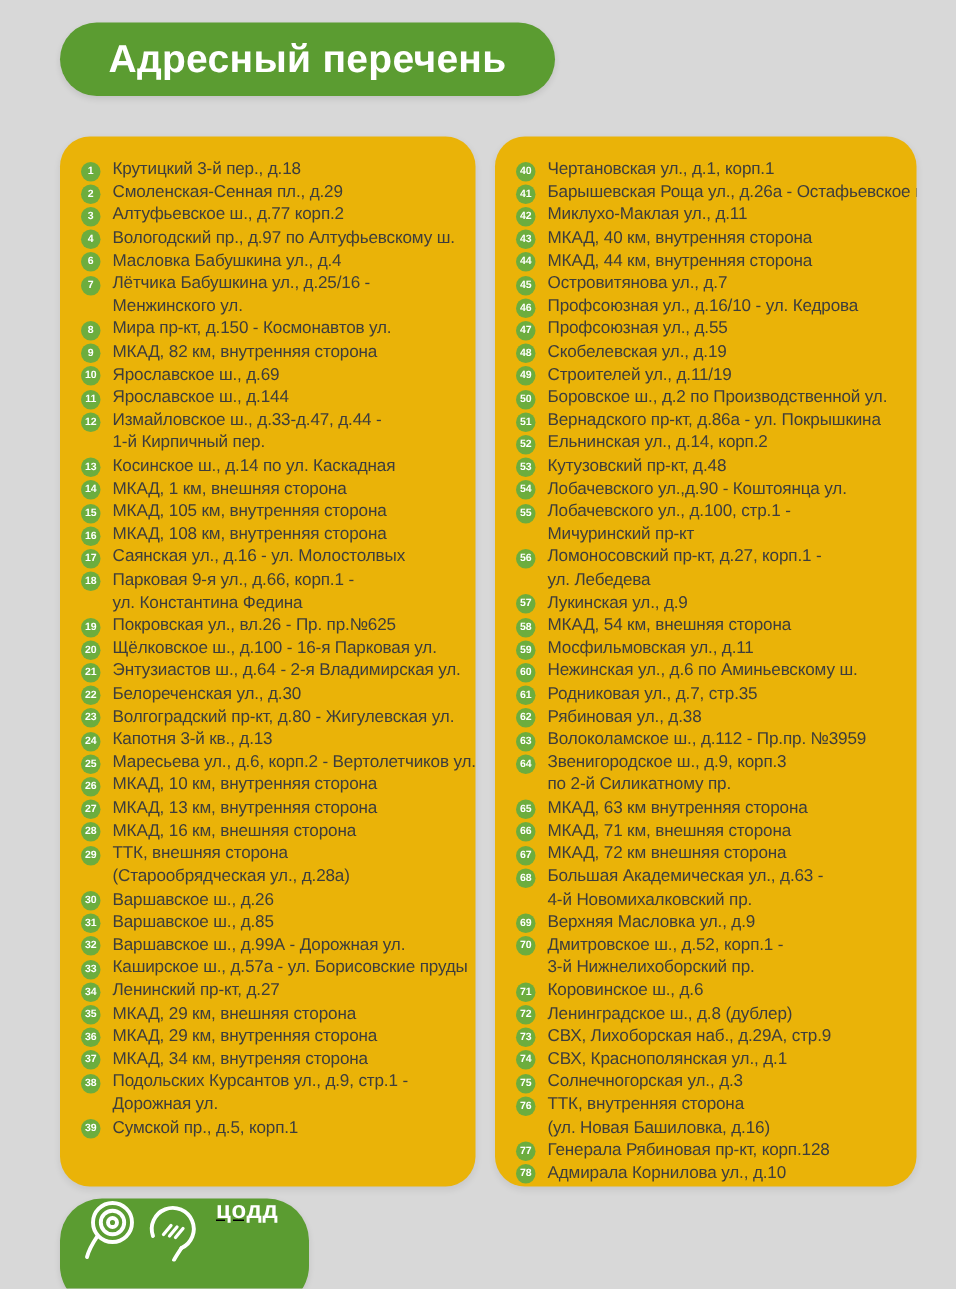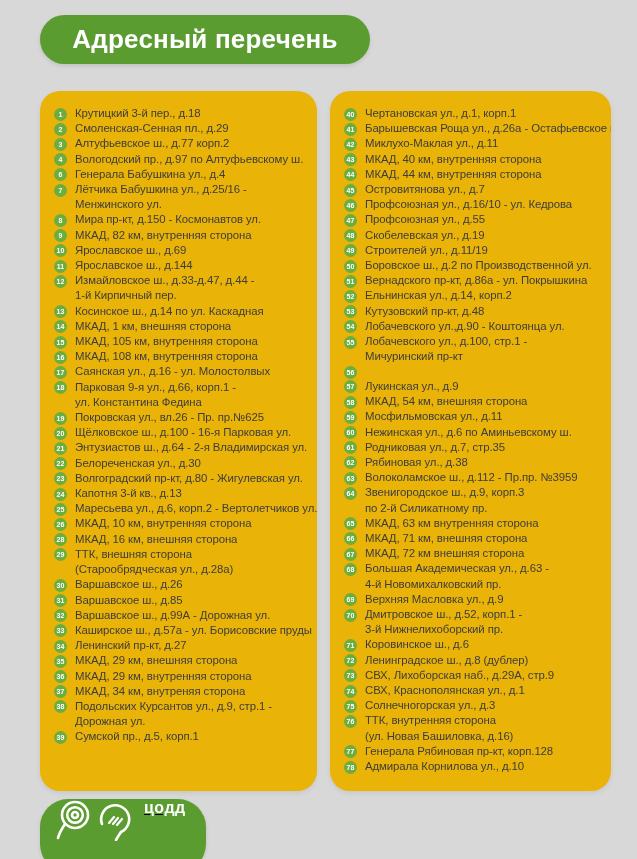--- a/index.html
+++ b/index.html
@@ -82,21 +82,21 @@
     <div class="item">
       <span class="badge">3</span>
       <span class="item-text">Алтуфьевское ш., д.77 корп.2</span>
     </div>
     <div class="item">
       <span class="badge">4</span>
       <span class="item-text">Вологодский пр., д.97 по Алтуфьевскому ш.</span>
     </div>
     <div class="item">
       <span class="badge">6</span>
-      <span class="item-text">Генерала Бабушкина ул., д.4</span>
+      <span class="item-text">Масловка Бабушкина ул., д.4</span>
     </div>
     <div class="item">
       <span class="badge">7</span>
       <span class="item-text">Лётчика Бабушкина ул., д.25/16 -
 Менжинского ул.</span>
     </div>
     <div class="item">
       <span class="badge">8</span>
       <span class="item-text">Мира пр-кт, д.150 - Космонавтов ул.</span>
     </div>
@@ -168,20 +168,24 @@
     </div>
     <div class="item">
       <span class="badge">25</span>
       <span class="item-text">Маресьева ул., д.6, корп.2 - Вертолетчиков ул.</span>
     </div>
     <div class="item">
       <span class="badge">26</span>
       <span class="item-text">МКАД, 10 км, внутренняя сторона</span>
     </div>
     <div class="item">
+      <span class="badge">27</span>
+      <span class="item-text">МКАД, 13 км, внутренняя сторона</span>
+    </div>
+    <div class="item">
       <span class="badge">28</span>
       <span class="item-text">МКАД, 16 км, внешняя сторона</span>
     </div>
     <div class="item">
       <span class="badge">29</span>
       <span class="item-text">ТТК, внешняя сторона
 (Старообрядческая ул., д.28а)</span>
     </div>
     <div class="item">
       <span class="badge">30</span>
@@ -287,20 +291,22 @@
       <span class="badge">54</span>
       <span class="item-text">Лобачевского ул.,д.90 - Коштоянца ул.</span>
     </div>
     <div class="item">
       <span class="badge">55</span>
       <span class="item-text">Лобачевского ул., д.100, стр.1 -
 Мичуринский пр-кт</span>
     </div>
     <div class="item">
       <span class="badge">56</span>
+      <span class="item-text">Ломоносовский пр-кт, д.27, корп.1 -
+ул. Лебедева</span>
     </div>
     <div class="item">
       <span class="badge">57</span>
       <span class="item-text">Лукинская ул., д.9</span>
     </div>
     <div class="item">
       <span class="badge">58</span>
       <span class="item-text">МКАД, 54 км, внешняя сторона</span>
     </div>
     <div class="item">

